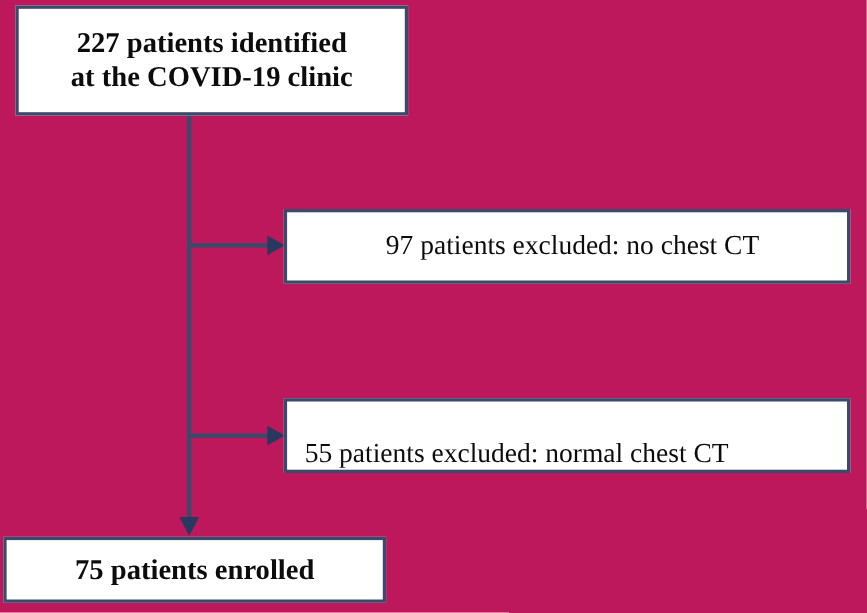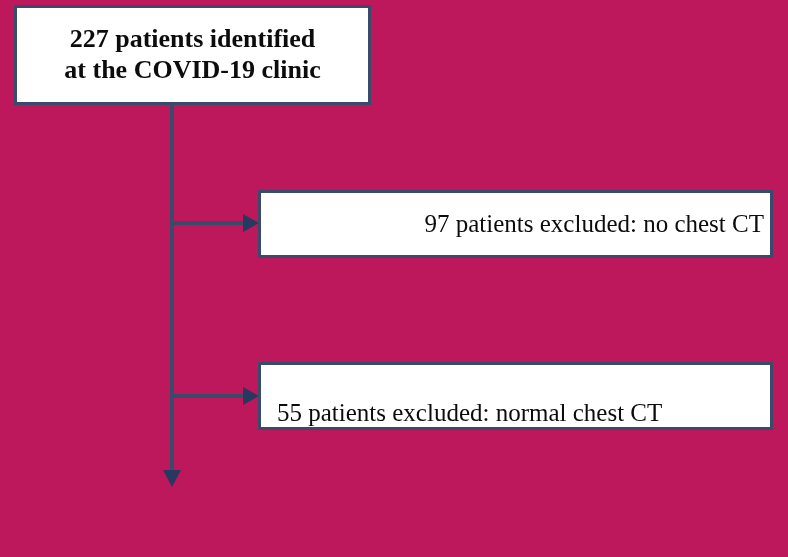--- a/index.html
+++ b/index.html
@@ -44,21 +44,21 @@
     font-weight: bold;
     font-size: 26px;
   }
   #node-excluded-no-ct {
     left: 258px;
     top: 190px;
     width: 515px;
     height: 68px;
     font-weight: normal;
     font-size: 25px;
-    justify-content: flex-end;
+    justify-content: center;
   }
   #node-excluded-no-ct .node-text { padding-left: 16px; }
 
   #node-excluded-normal-ct {
     left: 258px;
     top: 362px;
     width: 515px;
     height: 68px;
     font-weight: normal;
     font-size: 25px;
@@ -143,14 +143,17 @@
   </div>
 
   <div class="node" id="node-excluded-no-ct">
     <span class="node-text">97 patients excluded: no chest CT</span>
   </div>
 
   <div class="node" id="node-excluded-normal-ct">
     <span class="node-text">55 patients excluded: normal chest CT</span>
   </div>
 
+  <div class="node" id="node-enrolled">
+    <span class="node-text">75 patients enrolled</span>
+  </div>
 
 </div>
 
 </body></html>

